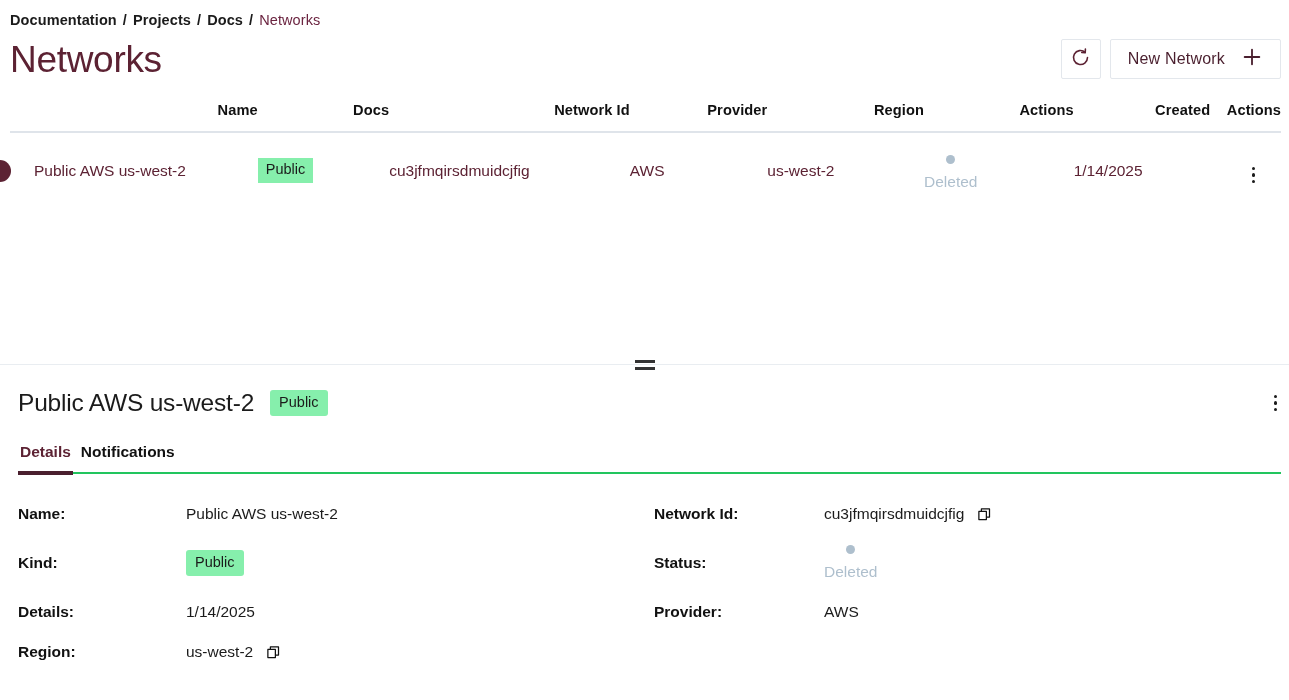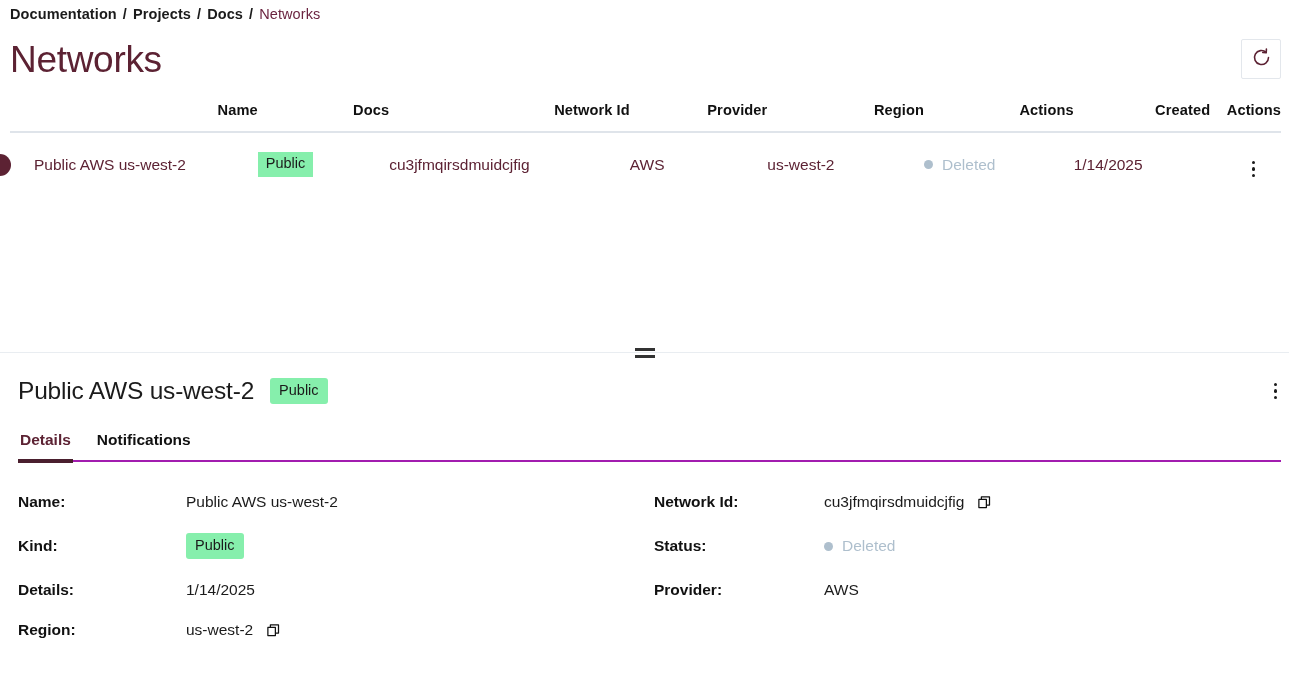--- a/index.html
+++ b/index.html
@@ -12,21 +12,21 @@
   }
 
   
   .breadcrumb {
     padding: 6px 0 0 10px;
     font-size: 14.5px;
     font-weight: 700;
     letter-spacing: 0.1px;
     color: #1b1b1b;
     display: flex;
-    align-items: flex-start;
+    align-items: flex-end;
     gap: 0px;
     height: 28px;
   }
   .breadcrumb .crumb { color: #1b1b1b; }
   .breadcrumb .crumb.active { color: #6b2440; font-weight: 500; }
   .breadcrumb .sep { color: #1b1b1b; padding: 0 6px; }
 
   
   .page-head {
     display: flex;
@@ -109,21 +109,21 @@
   .badge {
     display: inline-block;
     background: #86efac;
     color: #1b1b1b;
     font-size: 14.5px;
     padding: 4px 8px 5px;
     line-height: 1.05;
   }
   .status {
     display: inline-flex; align-items: center; gap: 9px;
-    color: #aebfcd; font-size: 15.5px;
+    color: #aebfcd; font-size: 15.5px; flex-direction: column;
   }
   .status .dot {
     width: 9px; height: 9px; border-radius: 50%;
     background: #aebfcd; display: inline-block;
   }
   .kebab {
     display: inline-flex; flex-direction: column; gap: 3px;
     cursor: pointer; padding: 2px 4px;
   }
   .kebab i { width: 3.5px; height: 3.5px; border-radius: 50%; background: #1b1b1b; display: block; }
@@ -151,23 +151,23 @@
     padding-top: 24px;
   }
   .detail-title-row { display: flex; align-items: center; gap: 16px; }
   .detail-title {
     font-size: 24.5px; font-weight: 400; color: #1b1b1b;
     letter-spacing: -0.2px;
   }
   .badge.round { border-radius: 3px; padding: 5px 9px 6px; font-size: 14.5px; }
 
   .tabs {
-    display: flex; gap: 22px;
+    display: flex; gap: 6px;
     margin-top: 26px;
-    border-bottom: 2px solid #a21caf;
+    border-bottom: 2px solid #22c55e;
     position: relative;
   }
   .tab {
     font-size: 15.5px; font-weight: 700;
     padding: 0 2px 11px 2px;
     color: #111; cursor: pointer; position: relative;
   }
   .tab.active { color: #5c2233; }
   .tab.active::after {
     content: ""; position: absolute;
@@ -201,20 +201,29 @@
 </div>
 
 <div class="page-head">
   <div class="page-title">Networks</div>
   <div class="head-actions">
     <div class="icon-btn">
       <span>
         <svg width="21" height="21" viewBox="0 0 24 24" fill="none" stroke="#5c2233" stroke-width="1.8" stroke-linecap="round" stroke-linejoin="round">
           <path d="M20 12a8 8 0 1 1-2.6-5.9"></path>
           <polyline points="17.6 2.4 17.4 6.4 13.4 6.2"></polyline>
+        </svg>
+      </span>
+    </div>
+    <div class="new-btn">
+      <span class="label">New Network</span>
+      <span>
+        <svg width="22" height="22" viewBox="0 0 24 24" fill="none" stroke="#4a1f2e" stroke-width="2" stroke-linecap="round">
+          <line x1="12" y1="4" x2="12" y2="20"></line>
+            <line x1="4" y1="12" x2="20" y2="12"></line>
         </svg>
       </span>
     </div>
   </div>
 </div>
 
 <div class="table-wrap">
   <table>
     <thead>
       <tr>

